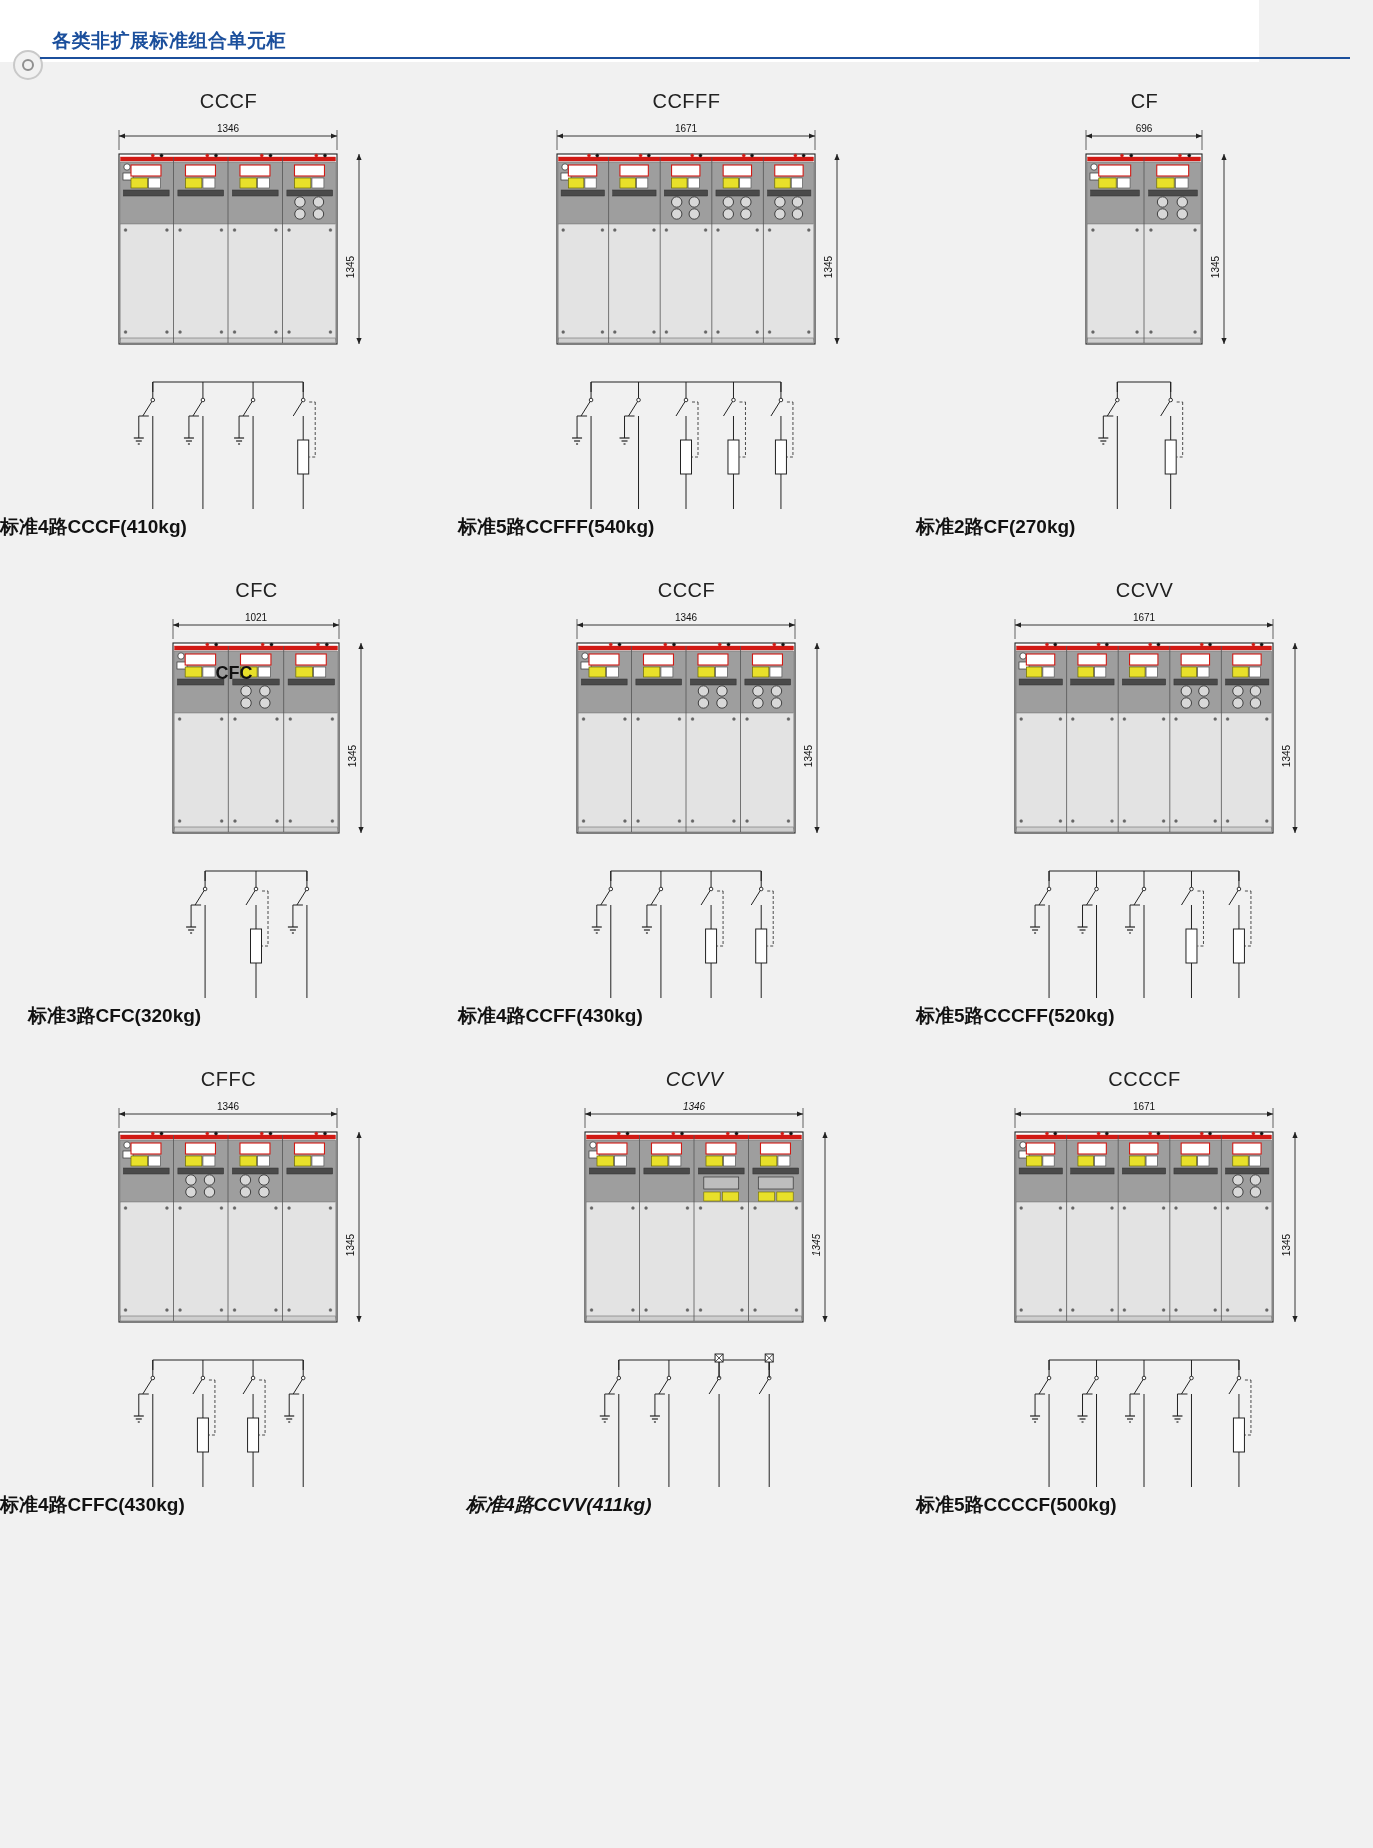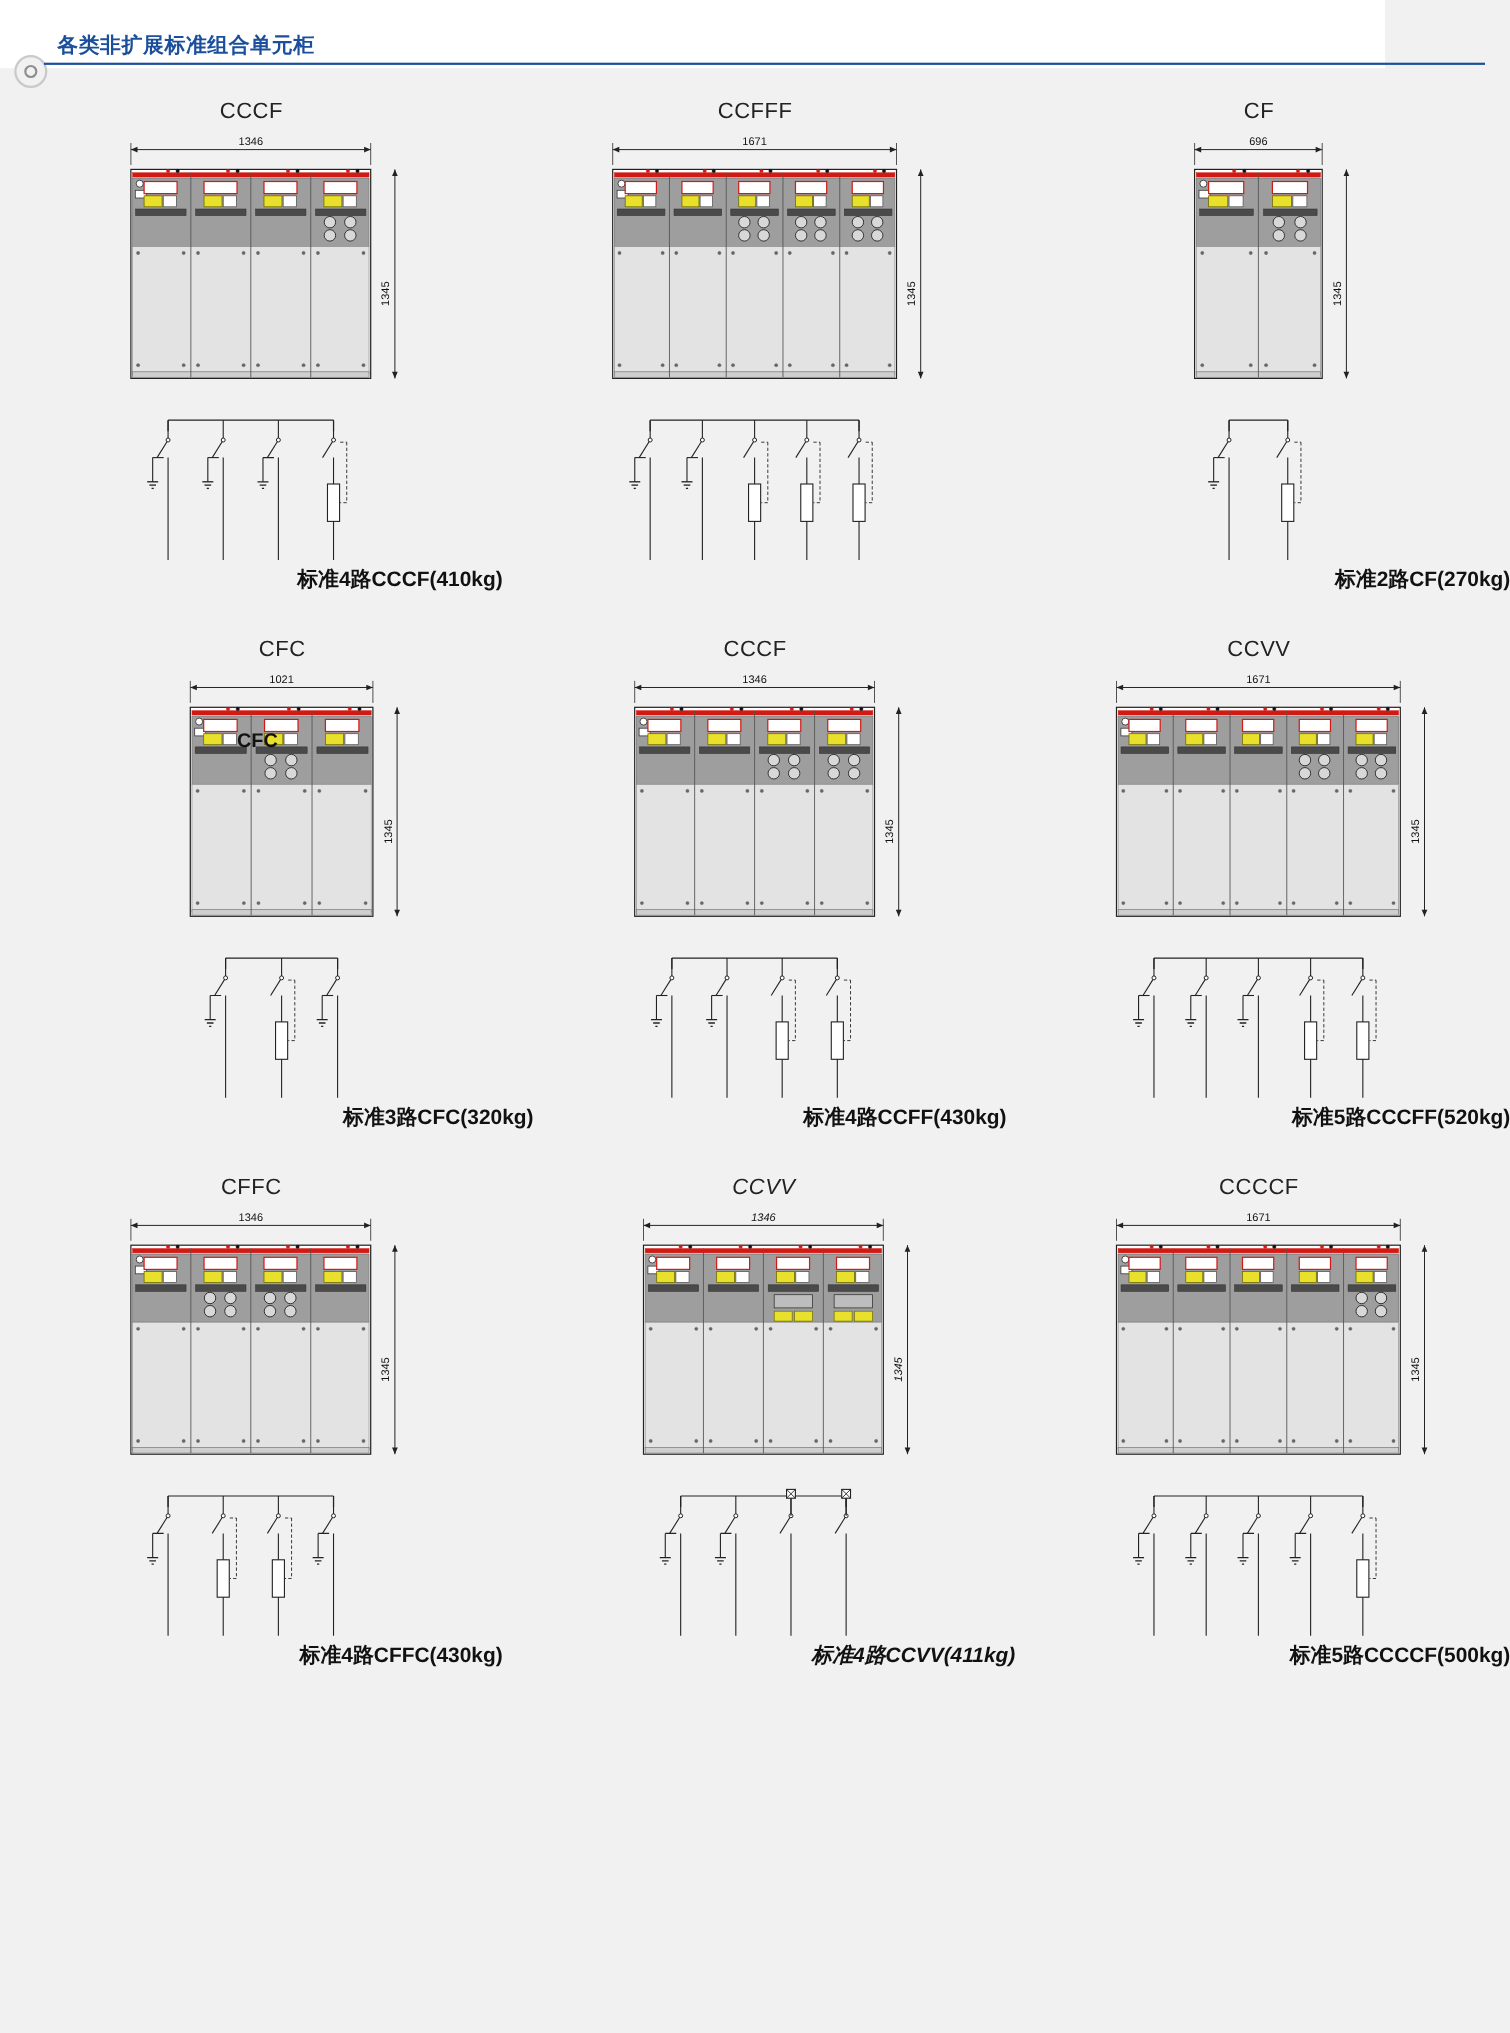--- a/index.html
+++ b/index.html
@@ -34,21 +34,21 @@
     position:absolute;left:0;top:62px;width:1185px;height:1786px;
   }
   .cell{
     position:absolute;width:457px;height:489px;
   }
   .cell-title{
     position:absolute;top:28px;left:0;width:457px;text-align:center;
     font-size:20px;color:#222;letter-spacing:.5px;
   }
   .cell-caption{
-    position:absolute;top:452px;left:0;width:457px;text-align:right;
+    position:absolute;top:452px;left:0;width:457px;text-align:left;
     font-size:19px;font-weight:bold;color:#111;
   }
   .drawing{
     position:absolute;top:52px;left:0;width:457px;height:395px;
   }
   svg{display:block;}
 </style>
 </head>
 <body>
 
@@ -351,20 +351,21 @@
             <line x1="334.94399999999996" y1="288" x2="334.94399999999996" y2="343" stroke="#222222" stroke-width="0.8" stroke-dasharray="3,2"></line>
             <line x1="334.94399999999996" y1="343" x2="328.94399999999996" y2="343" stroke="#222222" stroke-width="0.8" stroke-dasharray="3,2"></line>
             <path d="M310.94399999999996,401 L318.94399999999996,406 L310.94399999999996,411 z" fill="none" stroke="#222222" stroke-width="1"></path>
             <line x1="310.94399999999996" y1="400" x2="310.94399999999996" y2="412" stroke="#222222" stroke-width="1"></line>
             <line x1="320.94399999999996" y1="400" x2="320.94399999999996" y2="412" stroke="#222222" stroke-width="1"></line>
             <line x1="320.94399999999996" y1="406" x2="322.94399999999996" y2="406" stroke="#222222" stroke-width="1"></line>
             <line x1="322.94399999999996" y1="400" x2="322.94399999999996" y2="426" stroke="#222222" stroke-width="1"></line>
           </g>
         </svg>
       </div>
+    <div class="cell-caption">标准5路CCFFF(540kg)</div>
   </div>
 
   <div class="cell" id="c2" style="left:916px;top:0px;">
     <div class="cell-title">CF</div>
     <div class="drawing">
         <svg width="457" height="395" viewBox="0 0 457 395">
           <g>
             <line x1="170" y1="22" x2="286" y2="22" stroke="#222222" stroke-width="0.9"></line>
             <path d="M170,22 l6,-2.6 l0,5.2 z" fill="#222222"></path>
             <path d="M286,22 l-6,-2.6 l0,5.2 z" fill="#222222"></path>

